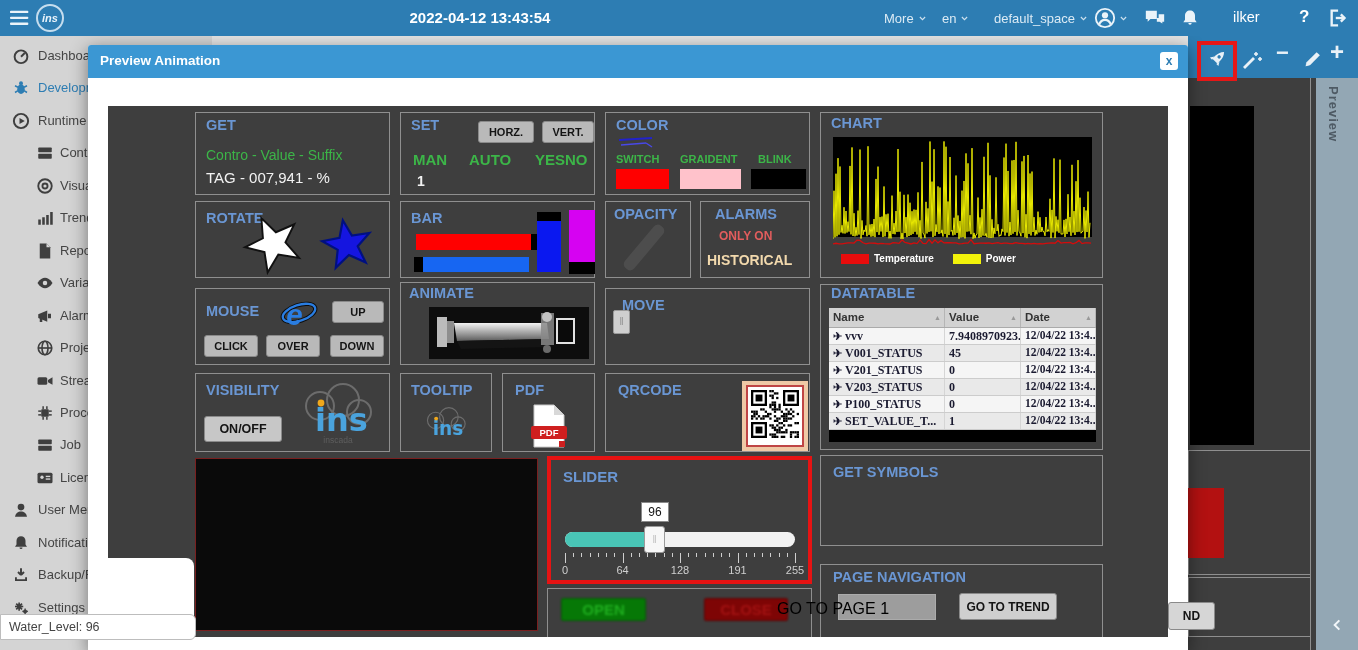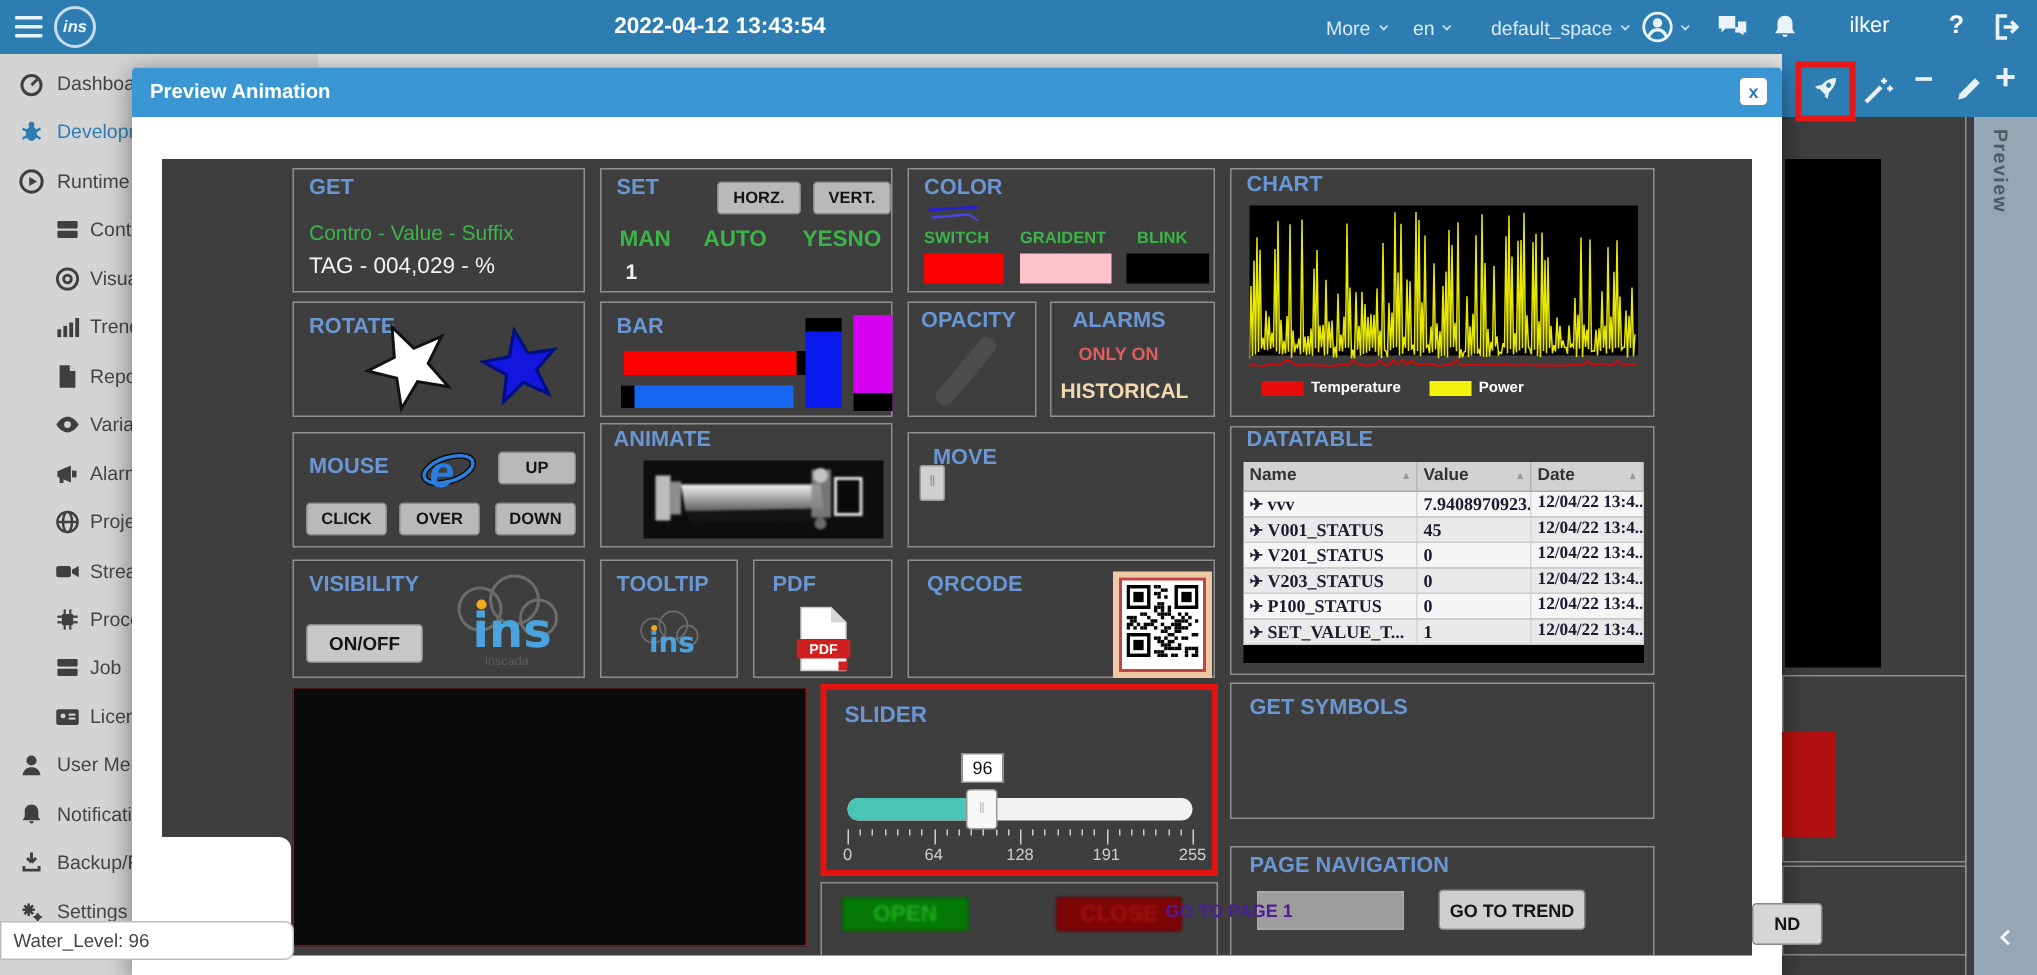--- a/index.html
+++ b/index.html
@@ -376,21 +376,21 @@
   <div class="modal">
     <div class="mhead">
       <span class="mtitle">Preview Animation</span>
       <span class="mclose">x</span>
     </div>
     <div class="mcontent">
 
       <div class="pnl" style="left:87px;top:6px;width:195px;height:83px">
         <span class="pt" style="left:10px;top:4px">GET</span>
         <span class="ab green" style="left:10px;top:34px;font-size:14px;font-weight:normal">Contro - Value - Suffix</span>
-        <span class="ab" style="left:10px;top:56px;font-size:15px;color:#f2f2f2">TAG - 004,029 - %</span>
+        <span class="ab" style="left:10px;top:56px;font-size:15px;color:#f2f2f2">TAG - 007,941 - %</span>
       </div>
 
       <div class="pnl" style="left:292px;top:6px;width:195px;height:83px">
         <span class="pt" style="left:10px;top:4px">SET</span>
         <button class="gb" style="left:77px;top:8px;width:56px;height:22px">HORZ.</button>
         <button class="gb" style="left:141px;top:8px;width:52px;height:22px">VERT.</button>
         <span class="ab green" style="left:12px;top:38px;font-size:15px">MAN</span>
         <span class="ab green" style="left:68px;top:38px;font-size:15px">AUTO</span>
         <span class="ab green" style="left:134px;top:38px;font-size:15px">YESNO</span>
         <span class="ab" style="left:16px;top:60px;font-size:14px;font-weight:bold;color:#f2f2f2">1</span>
@@ -757,21 +757,21 @@
         <button class="ab blur" style="left:156px;top:9px;width:84px;height:23px;background:#7e0505;border:1px solid #5e0202;border-radius:2px;color:#a31212;font-weight:bold;font-size:15px;cursor:pointer">CLOSE</button>
       </div>
 
       <div class="pnl" style="left:712px;top:349px;width:283px;height:91px">
         <span class="pt" style="left:12px;top:8px">GET SYMBOLS</span>
       </div>
 
       <div class="pnl" style="left:712px;top:458px;width:283px;height:73px;border-bottom:none">
         <span class="pt" style="left:12px;top:4px">PAGE NAVIGATION</span>
         <div class="ab" style="left:17px;top:29px;width:98px;height:26px;background:#9d9d9d;border:1px solid #ababab">
-          <span class="ab" style="left:-62px;top:5px;white-space:nowrap;color:#4c1d95;font-weight:bold;font-size:12px">GO TO PAGE 1</span>
+          <span class="ab" style="left:-62px;top:5px;white-space:nowrap;color:#000000;font-weight:normal;font-size:16px">GO TO PAGE 1</span>
         </div>
         <button class="gb" style="left:138px;top:28px;width:98px;height:27px;background:#cfcfcf;font-size:12px">GO TO TREND</button>
       </div>
 
     </div>
   </div>
 
   <div class="ab" style="left:90px;top:558px;width:104px;height:92px;background:#fff;border-radius:8px;z-index:22"></div>
   <div class="ab" style="left:0;top:614px;width:196px;height:26px;background:#fff;border:1px solid #bdbdbd;border-radius:0 6px 6px 0;z-index:40;font-size:12.5px;color:#444;line-height:24px;padding-left:8px">Water_Level: 96</div>
 

